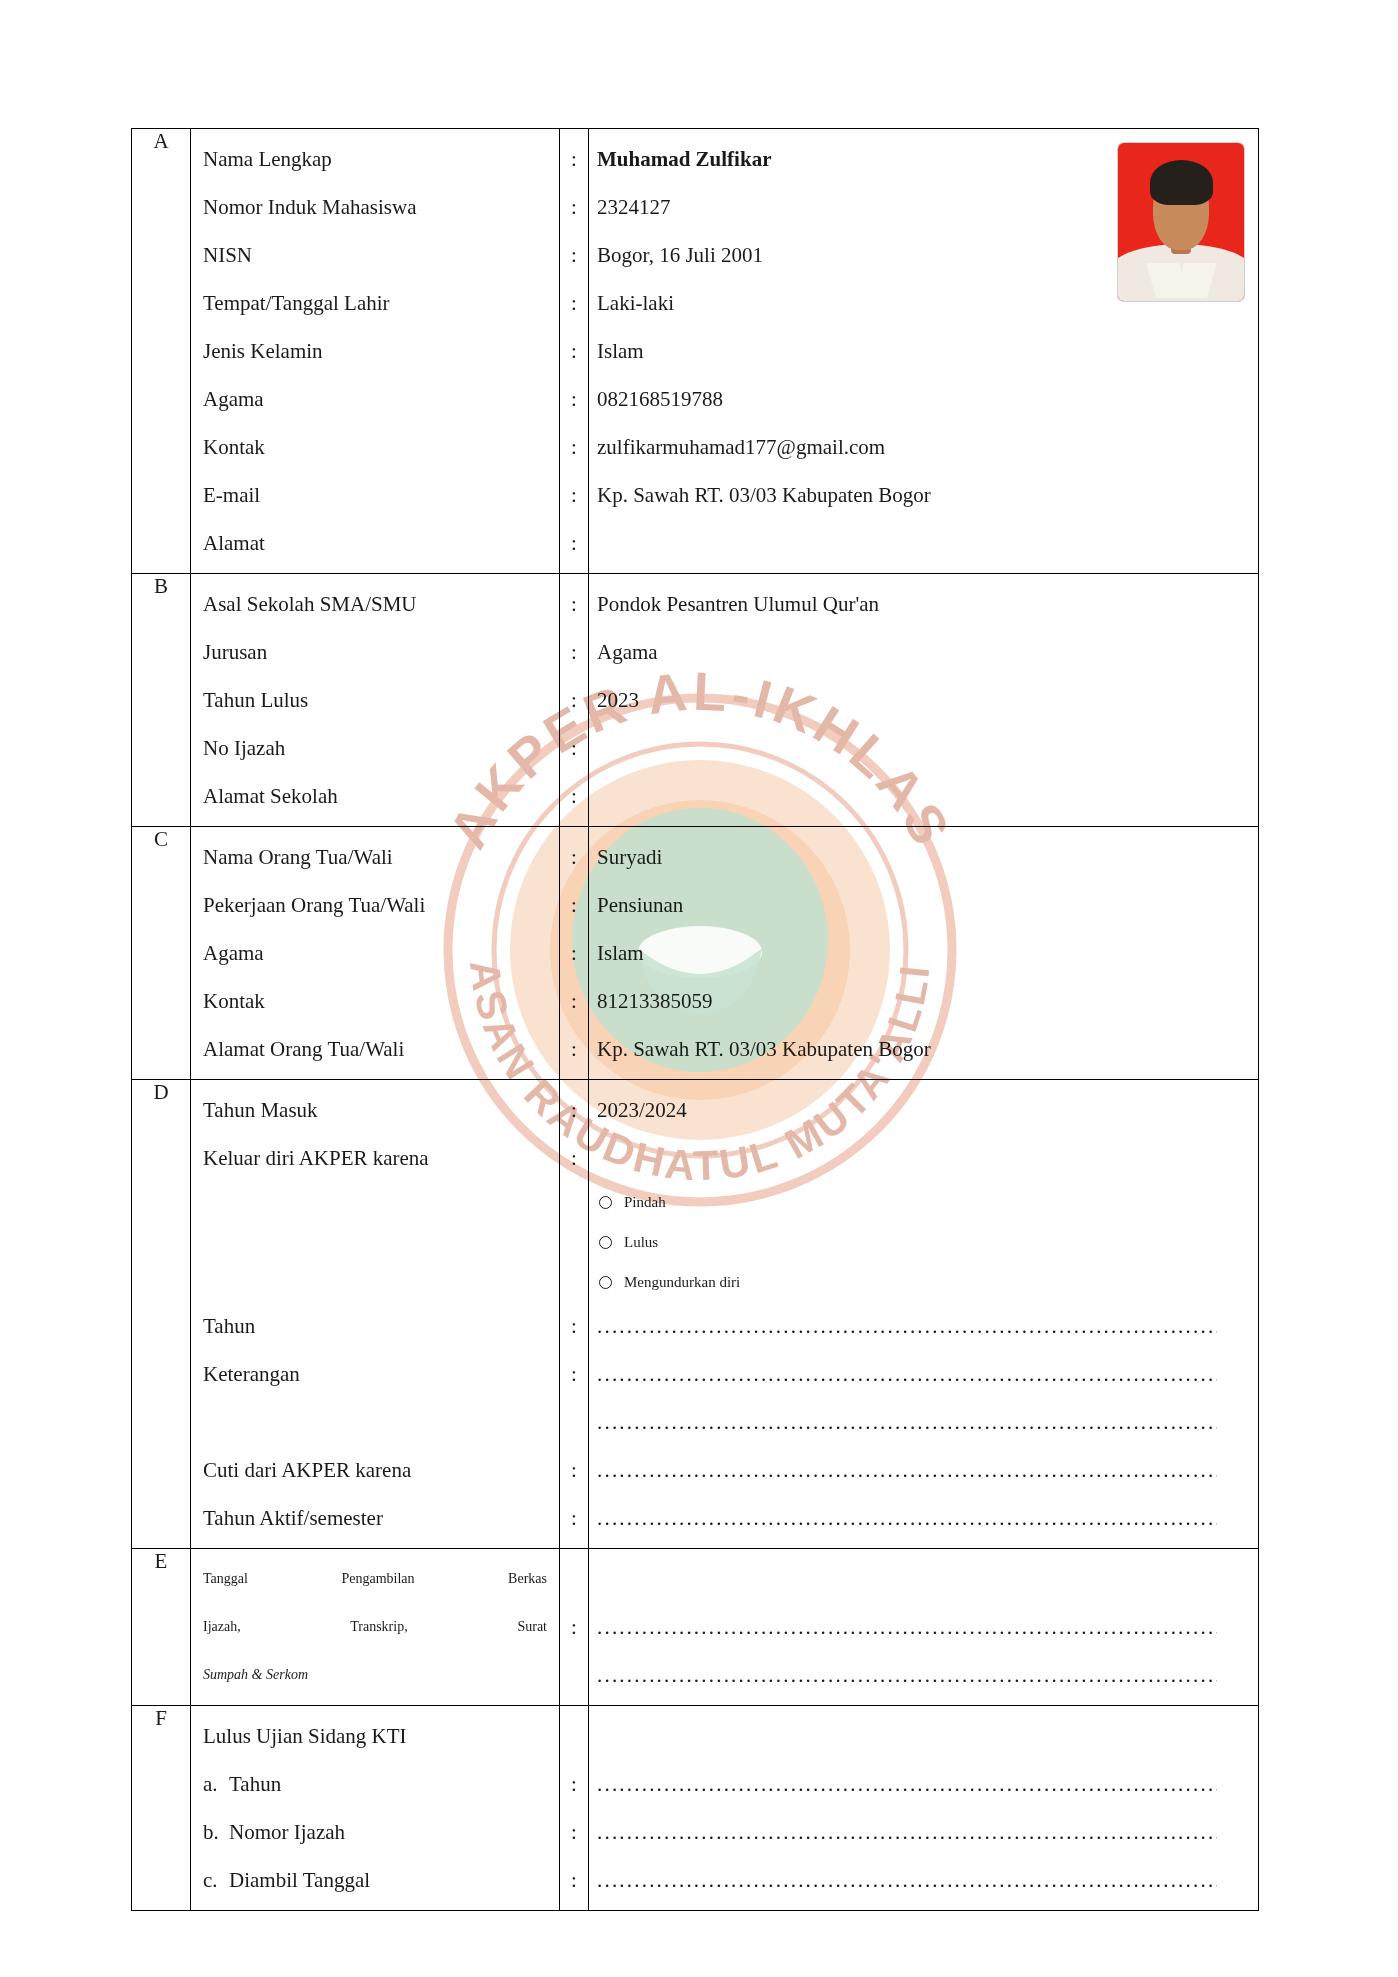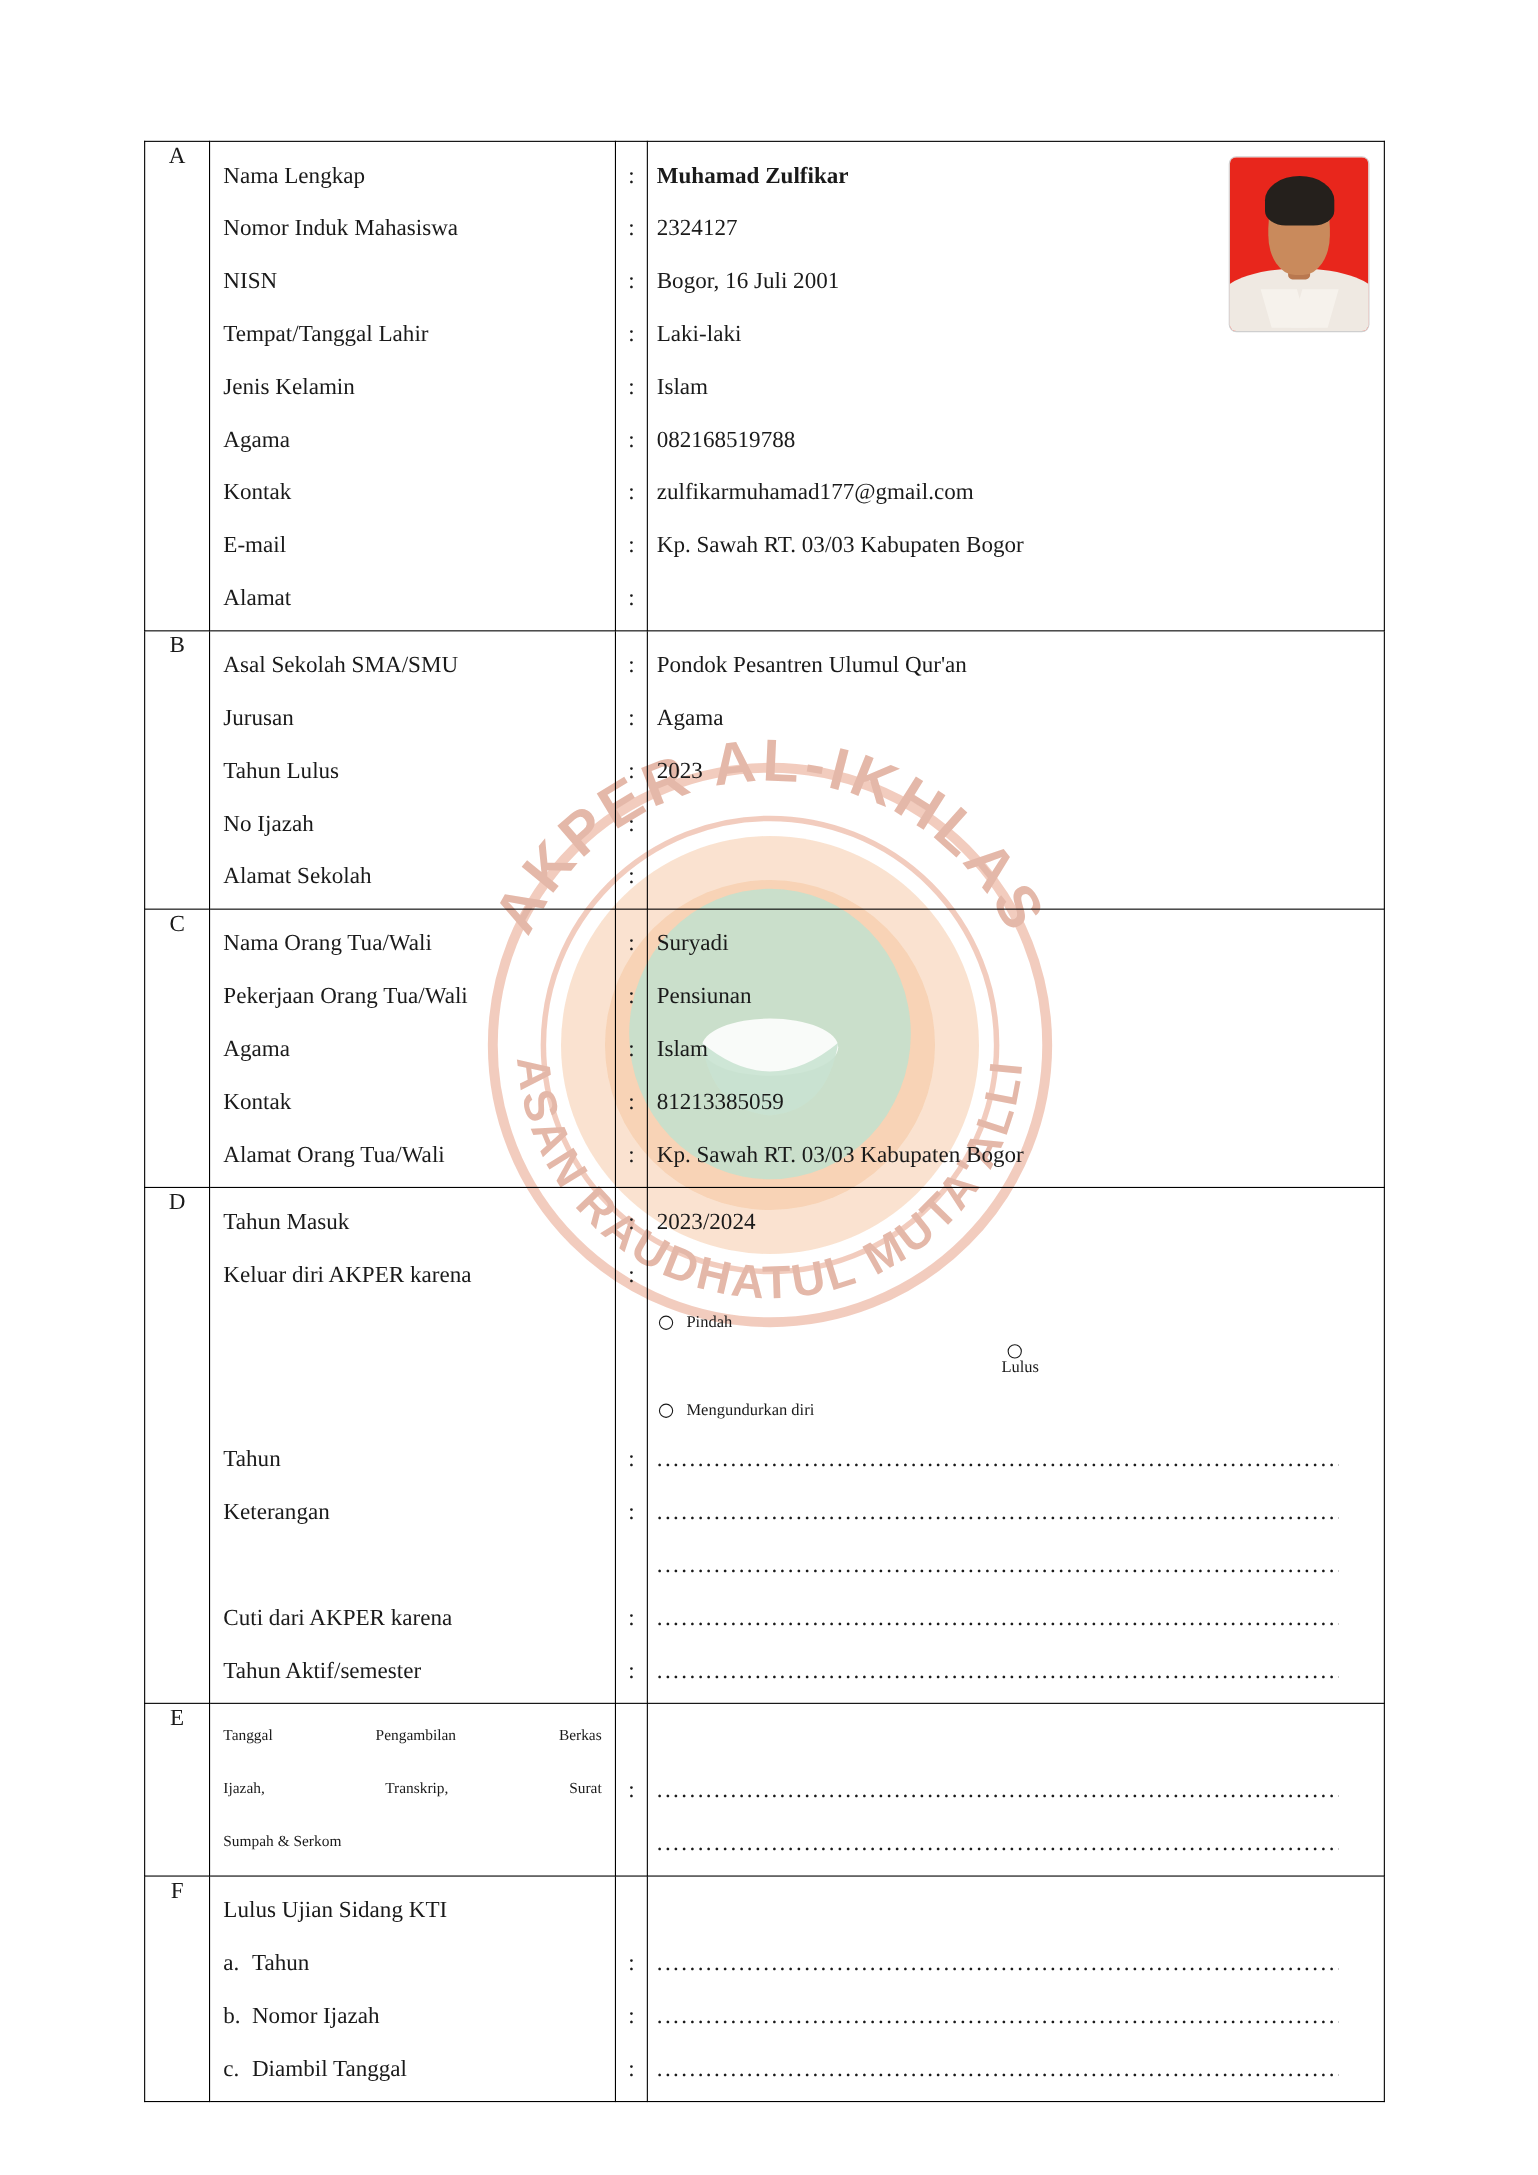--- a/index.html
+++ b/index.html
@@ -436,21 +436,21 @@
           <div class="r">
                 <span class="val">2023/2024</span>
               </div>
           <div class="r">
                 <span class="val"></span>
               </div>
           <div class="opt" style="padding-left:8px;">
             <span class="bullet"></span>
             <span>Pindah</span>
           </div>
-          <div class="opt" style="padding-left:8px;flex-direction:column;">
+          <div class="opt" style="padding-left:8px;">
             <span class="bullet"></span>
             <span>Lulus</span>
           </div>
           <div class="opt" style="padding-left:8px;">
             <span class="bullet"></span>
             <span>Mengundurkan diri</span>
           </div>
           <div class="r">
                 <span class="val dots">.......................................................................................................</span>
               </div>
@@ -469,21 +469,21 @@
         </div>
       </td>
     </tr>
 
     <tr>
       <td class="col-letter">E</td>
       <td class="col-label">
         <div class="cellpad">
           <div class="justify-lbl">Tanggal   Pengambilan   Berkas</div>
           <div class="justify-lbl">Ijazah,        Transkrip,        Surat</div>
-          <div class="justify-lbl" style="text-align-last:left;">Sumpah &amp; Serkom</div>
+          <div class="justify-lbl" style="text-align-last:left;font-style:italic;">Sumpah &amp; Serkom</div>
         </div>
       </td>
       <td class="col-colon">
         <div class="cellpad">
           <div class="r"></div>
           <div class="r">
                 <span class="colon">:</span>
               </div>
           <div class="r"></div>
         </div>

